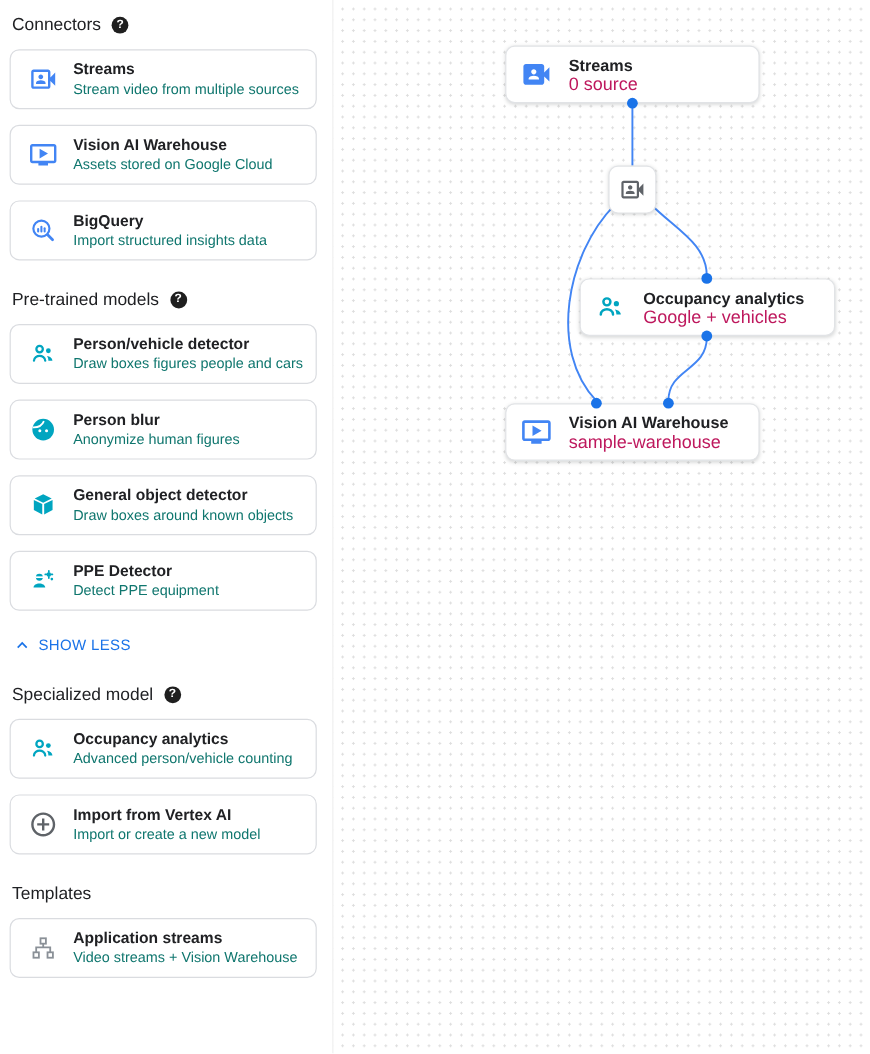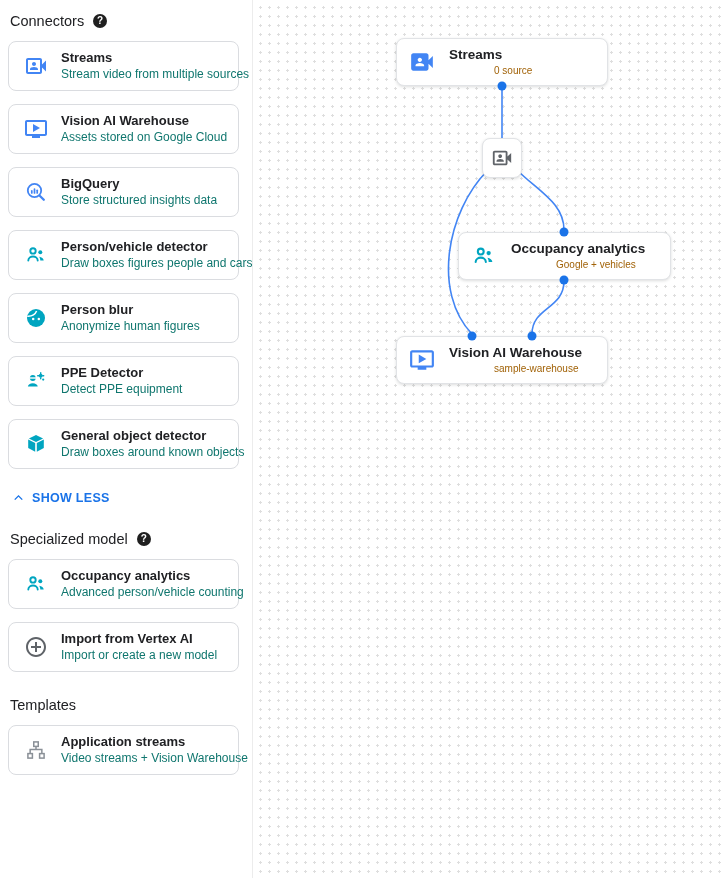--- a/index.html
+++ b/index.html
@@ -6,21 +6,21 @@
   html,body { margin:0; padding:0; }
   body {
     width:725px; height:878px; overflow:hidden;
     font-family:"Liberation Sans", sans-serif;
     background:#fff; display:flex;
     -webkit-font-smoothing:antialiased;
   }
 
   
   .sidebar {
-    width:253px; flex:none; background:#fff;
+    width:278px; flex:none; background:#fff;
     border-right:1px solid #ececec;
     padding-top:13px; overflow:hidden;
   }
   .sec-header {
     display:flex; align-items:center;
     margin:25px 10px 12px 10px;
     font-size:14.5px; color:#202124;
   }
   .sec-header.first { margin-top:0; }
   .help {
@@ -39,21 +39,21 @@
     cursor:grab;
   }
   .card .ic { flex:none; width:24px; height:24px; display:flex; align-items:center; justify-content:center; }
   .card .txt { margin-left:13px; min-width:0; }
   .card .t { font-size:13px; font-weight:bold; color:#202124; line-height:17px; }
   .card .s { font-size:12px; color:#0f766e; line-height:17px; white-space:nowrap; }
 
   .show-less {
     display:flex; align-items:center; gap:5px;
     margin:20px 10px 0 10px;
-    color:#1a73e8; font-size:12.5px; font-weight:bold;
+    color:#1a73e8; font-size:12.5px; font-weight:normal;
     letter-spacing:.3px; cursor:pointer;
   }
 
   .ic-blue { color:#4285f4; }
   .ic-teal { color:#00a5c0; }
   .ic-gray { color:#5f6368; }
   .ic-lightgray { color:#8a9097; }
 
   
   .canvas {
@@ -70,21 +70,21 @@
   .node {
     position:absolute; z-index:2;
     display:flex; align-items:center;
     background:#fff; border:1px solid #e1e3e6; border-radius:8px;
     box-shadow:0 1px 3px rgba(60,64,67,.18);
     padding:0 12px; cursor:pointer;
   }
   .node .ic { flex:none; width:26px; height:26px; display:flex; align-items:center; justify-content:center; }
   .node .txt { margin-left:14px; }
   .node .t { font-size:13.5px; font-weight:bold; color:#202124; line-height:17px; }
-  .node .s { font-size:10px; color:#a16207; line-height:16px;margin-left:45px; }
+  .node .s { font-size:15px; color:#be185d; line-height:16px; }
 
   .node-streams   { left:143px; top:38px;  width:212px; height:48px; }
   .node-camera    { left:229px; top:138px; width:40px;  height:40px; justify-content:center; padding:0; }
   .node-occupancy { left:205px; top:232px; width:213px; height:48px; }
   .node-warehouse { left:143px; top:336px; width:212px; height:48px; }
 </style>
 </head>
 <body>
 
 <div class="sidebar">
@@ -125,24 +125,28 @@
         <path d="M15.7 15.7l4.1 4.1" stroke-width="2.3" stroke-linecap="round"></path>
         <g stroke-width="1.7" stroke-linecap="round">
           <path d="M7.8 10.8v2.1"></path>
             <path d="M10.5 9v4"></path>
             <path d="M13.2 10.3v2.6"></path>
         </g>
       </svg>
     </span>
     <div class="txt">
       <div class="t">BigQuery</div>
-      <div class="s">Store structured insights data</div>
-    </div>
-  </div>
-
+      <div class="s">Import structured insights data</div>
+    </div>
+  </div>
+
+  <div class="sec-header">
+    <span>Pre-trained models</span>
+    <span class="help"></span>
+  </div>
 
   <div class="card">
     <span class="ic ic-teal">
       <svg viewBox="0 0 24 24" width="24" height="24">
         <g fill="none" stroke="currentColor" stroke-width="1.9">
           <circle cx="9" cy="7.9" r="2.7"></circle>
           <path d="M4.3 17.6c0-2.7 2.6-4.1 4.7-4.1s4.7 1.4 4.7 4.1" stroke-linecap="round"></path>
         </g>
         <circle cx="16.3" cy="9.3" r="2" fill="currentColor"></circle>
         <path fill="currentColor" d="M15.1 13.7c2.6.4 4.6 1.8 4.6 3.9h-3.4c0-1.5-.4-2.9-1.2-3.9z"></path>
@@ -159,20 +163,34 @@
       <svg viewBox="0 0 24 24" width="24" height="24">
         <circle cx="12" cy="12" r="9" fill="currentColor"></circle>
         <circle cx="9.2" cy="12.9" r="1.25" fill="#fff"></circle>
         <circle cx="14.8" cy="12.9" r="1.25" fill="#fff"></circle>
         <path d="M3.3 10.2c3.8.2 7.8-1.5 9.3-5.2" stroke="#fff" stroke-width="1.5" fill="none"></path>
       </svg>
     </span>
     <div class="txt">
       <div class="t">Person blur</div>
       <div class="s">Anonymize human figures</div>
+    </div>
+  </div>
+
+  <div class="card">
+    <span class="ic ic-teal">
+      <svg viewBox="0 0 24 24" width="24" height="24" fill="currentColor">
+        <path d="M12 2.9 4.9 6.4 12 9.9l7.1-3.5z"></path>
+        <path d="M4.2 7.6v8.5l7 3.6v-8.6z"></path>
+        <path d="M19.8 7.6v8.5l-7 3.6v-8.6z"></path>
+      </svg>
+    </span>
+    <div class="txt">
+      <div class="t">General object detector</div>
+      <div class="s">Draw boxes around known objects</div>
     </div>
   </div>
 
   <div class="card">
     <span class="ic ic-teal">
       <svg viewBox="0 0 24 24" width="24" height="24">
         <circle cx="8.8" cy="9" r="2.9" fill="currentColor"></circle>
         <rect x="5.6" y="8.3" width="6.4" height="1.4" fill="#fff"></rect>
         <path d="M3.9 17.6c0-2.1 2.3-3.4 4.9-3.4s4.9 1.3 4.9 3.4z" fill="currentColor"></path>
         <circle cx="16.7" cy="6.7" r="1.9" fill="currentColor"></circle>
@@ -184,34 +202,20 @@
         </g>
         <circle cx="19.2" cy="10.6" r="1.1" fill="currentColor"></circle>
       </svg>
     </span>
     <div class="txt">
       <div class="t">PPE Detector</div>
       <div class="s">Detect PPE equipment</div>
     </div>
   </div>
 
-  <div class="card">
-    <span class="ic ic-teal">
-      <svg viewBox="0 0 24 24" width="24" height="24" fill="currentColor">
-        <path d="M12 2.9 4.9 6.4 12 9.9l7.1-3.5z"></path>
-        <path d="M4.2 7.6v8.5l7 3.6v-8.6z"></path>
-        <path d="M19.8 7.6v8.5l-7 3.6v-8.6z"></path>
-      </svg>
-    </span>
-    <div class="txt">
-      <div class="t">General object detector</div>
-      <div class="s">Draw boxes around known objects</div>
-    </div>
-  </div>
-
   <div class="show-less">
     <span style="display:inline-flex;">
       <svg viewBox="0 0 24 24" width="17" height="17">
           <path fill="#1a73e8" d="M12 8.3l-6 6 1.4 1.4 4.6-4.6 4.6 4.6 1.4-1.4z"></path>
         </svg>
     </span>
     <span>SHOW LESS</span>
   </div>
 
   <div class="sec-header">

